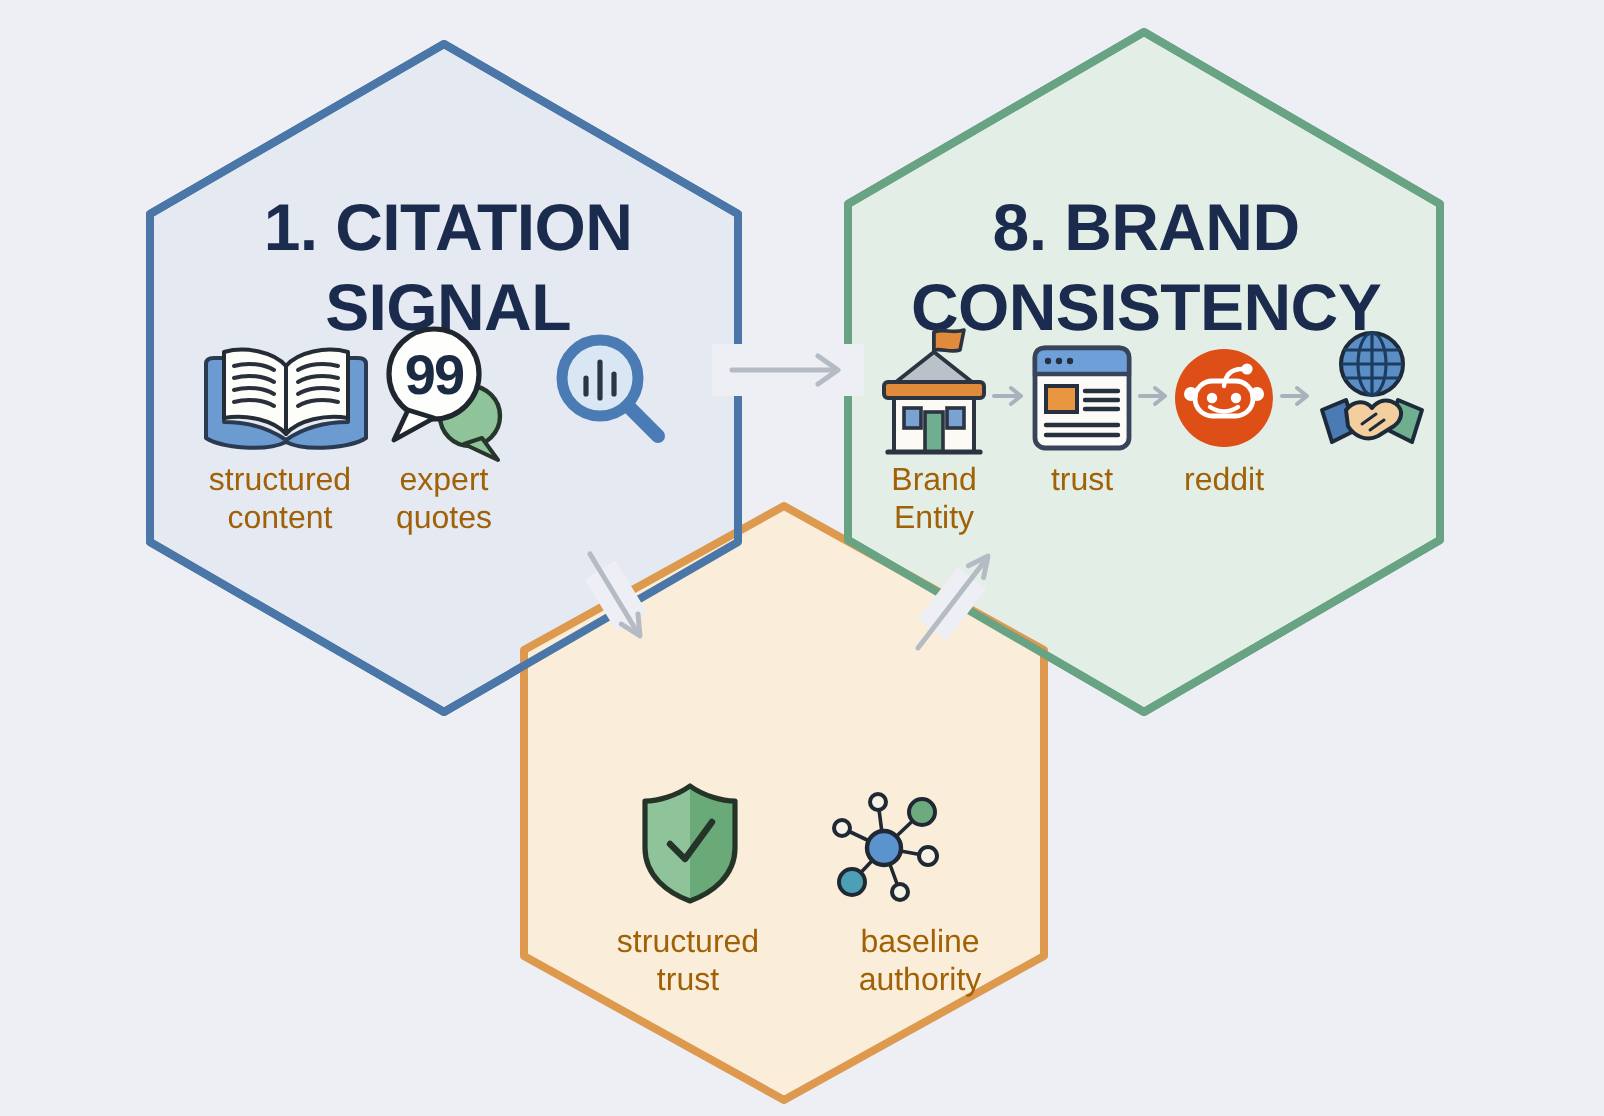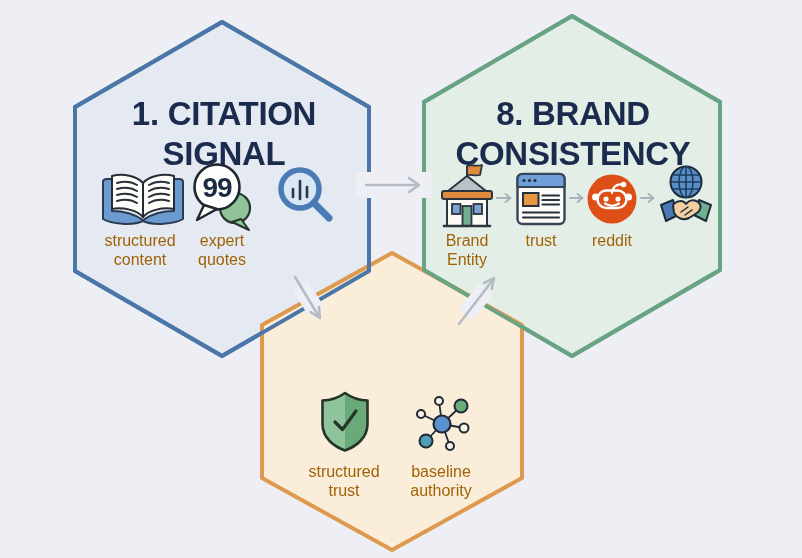--- a/index.html
+++ b/index.html
@@ -171,16 +171,16 @@
     <circle cx="48" cy="12" r="6.5" fill="#6dab7f" stroke="#1f2833" stroke-width="2"></circle>
     <circle cx="8" cy="20" r="4" fill="#f7f2e6" stroke="#1f2833" stroke-width="2"></circle>
     <circle cx="51" cy="34" r="4.5" fill="#f7f2e6" stroke="#1f2833" stroke-width="2"></circle>
     <circle cx="13" cy="47" r="6.5" fill="#4d9fb5" stroke="#1f2833" stroke-width="2"></circle>
     <circle cx="37" cy="52" r="4" fill="#f7f2e6" stroke="#1f2833" stroke-width="2"></circle>
     <circle cx="29" cy="30" r="8.5" fill="#5b93cf" stroke="#1f2833" stroke-width="2.2"></circle>
   </svg>
 
   <div class="lbl" style="left:344px;top:462px">structured
 trust</div>
-  <div class="lbl" style="left:441px;top:462px">baseline
+  <div class="lbl" style="left:460px;top:462px">baseline
 authority</div>
 
 </div>
 
 </body></html>

